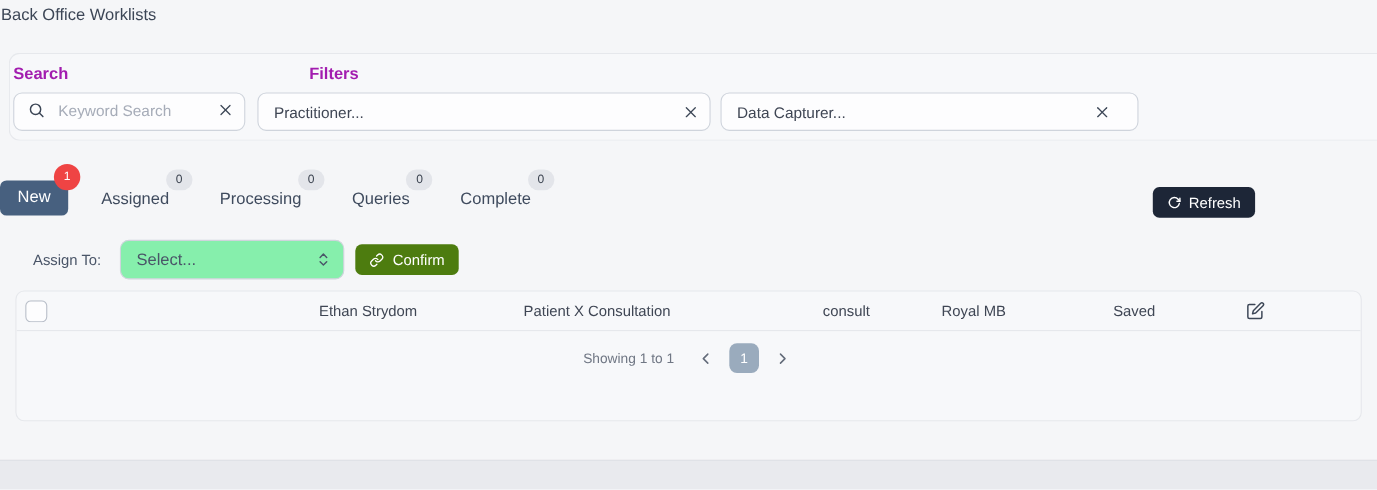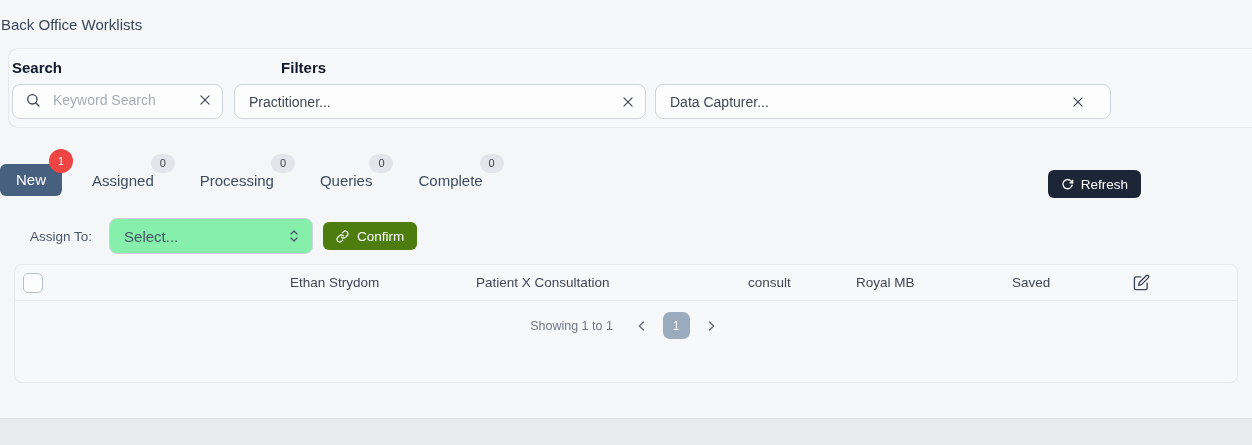--- a/index.html
+++ b/index.html
@@ -7,54 +7,54 @@
   body {
     font-family:"Liberation Sans", sans-serif;
     background:#f5f6f8;
     color:#3c4656;
     position:relative;
   }
   svg { display:block; }
 
   
   .page-title{
-    padding:16px 0 0 1px;
+    padding:5px 0 0 1px;
     font-size:15px; font-weight:500; color:#3c4656;
   }
 
   
   .filter-panel{
     position:absolute; left:8px; top:48px; width:1250px; height:80px;
     background:#f7f8fa;
     border:1px solid #e6e8ec;
     border-radius:10px 0 0 10px;
     border-right:none;
     padding:10px 0 0 3px;
   }
   .panel-row{ display:flex; }
-  .panel-label{ font-size:15px; font-weight:700; color:#0f172a; margin-bottom:8px; }
+  .panel-label{ font-size:15px; font-weight:700; color:#a21caf; margin-bottom:8px; }
   .filters-head{ margin-left:219px; }
   .inputs-row{ display:flex; align-items:center; }
   .inputbox{
     display:flex; align-items:center;
     background:#fdfdfe;
     border:1px solid #cfd4dc;
     border-radius:8px;
     height:35px;
   }
   .inputbox input{
     border:none; outline:none; background:transparent;
     font-family:"Liberation Sans", sans-serif;
     font-size:14px; color:#3f4654; flex:1; min-width:0;
   }
   .inputbox input::placeholder{ color:#3f4654; opacity:1; }
   .search-box{ width:211px; padding:0 10px 4px 12px; }
   .search-box input::placeholder{ color:#a6acb8; }
   .practitioner-box{ width:412px; margin-left:11px; padding:0 10px 0 14px; }
-  .capturer-box{ width:456px; margin-left:9px; padding:0 25px 0 14px; }
+  .capturer-box{ width:380px; margin-left:9px; padding:0 25px 0 14px; }
   .icon-btn{ background:none; border:none; cursor:pointer; padding:0; display:flex; align-items:center; }
   .mag{ margin-right:12px; }
 
   
   .tabs-row{
     position:absolute; left:0; top:150px; width:1252px; height:50px;
   }
   .tabs{ position:absolute; left:0; top:14px; display:flex; align-items:center; }
   .tab{ position:relative; font-size:15px; color:#3f4b5e; cursor:pointer; margin-right:46px; white-space:nowrap; }
   .tab-inactive{ padding:6px 0; }

